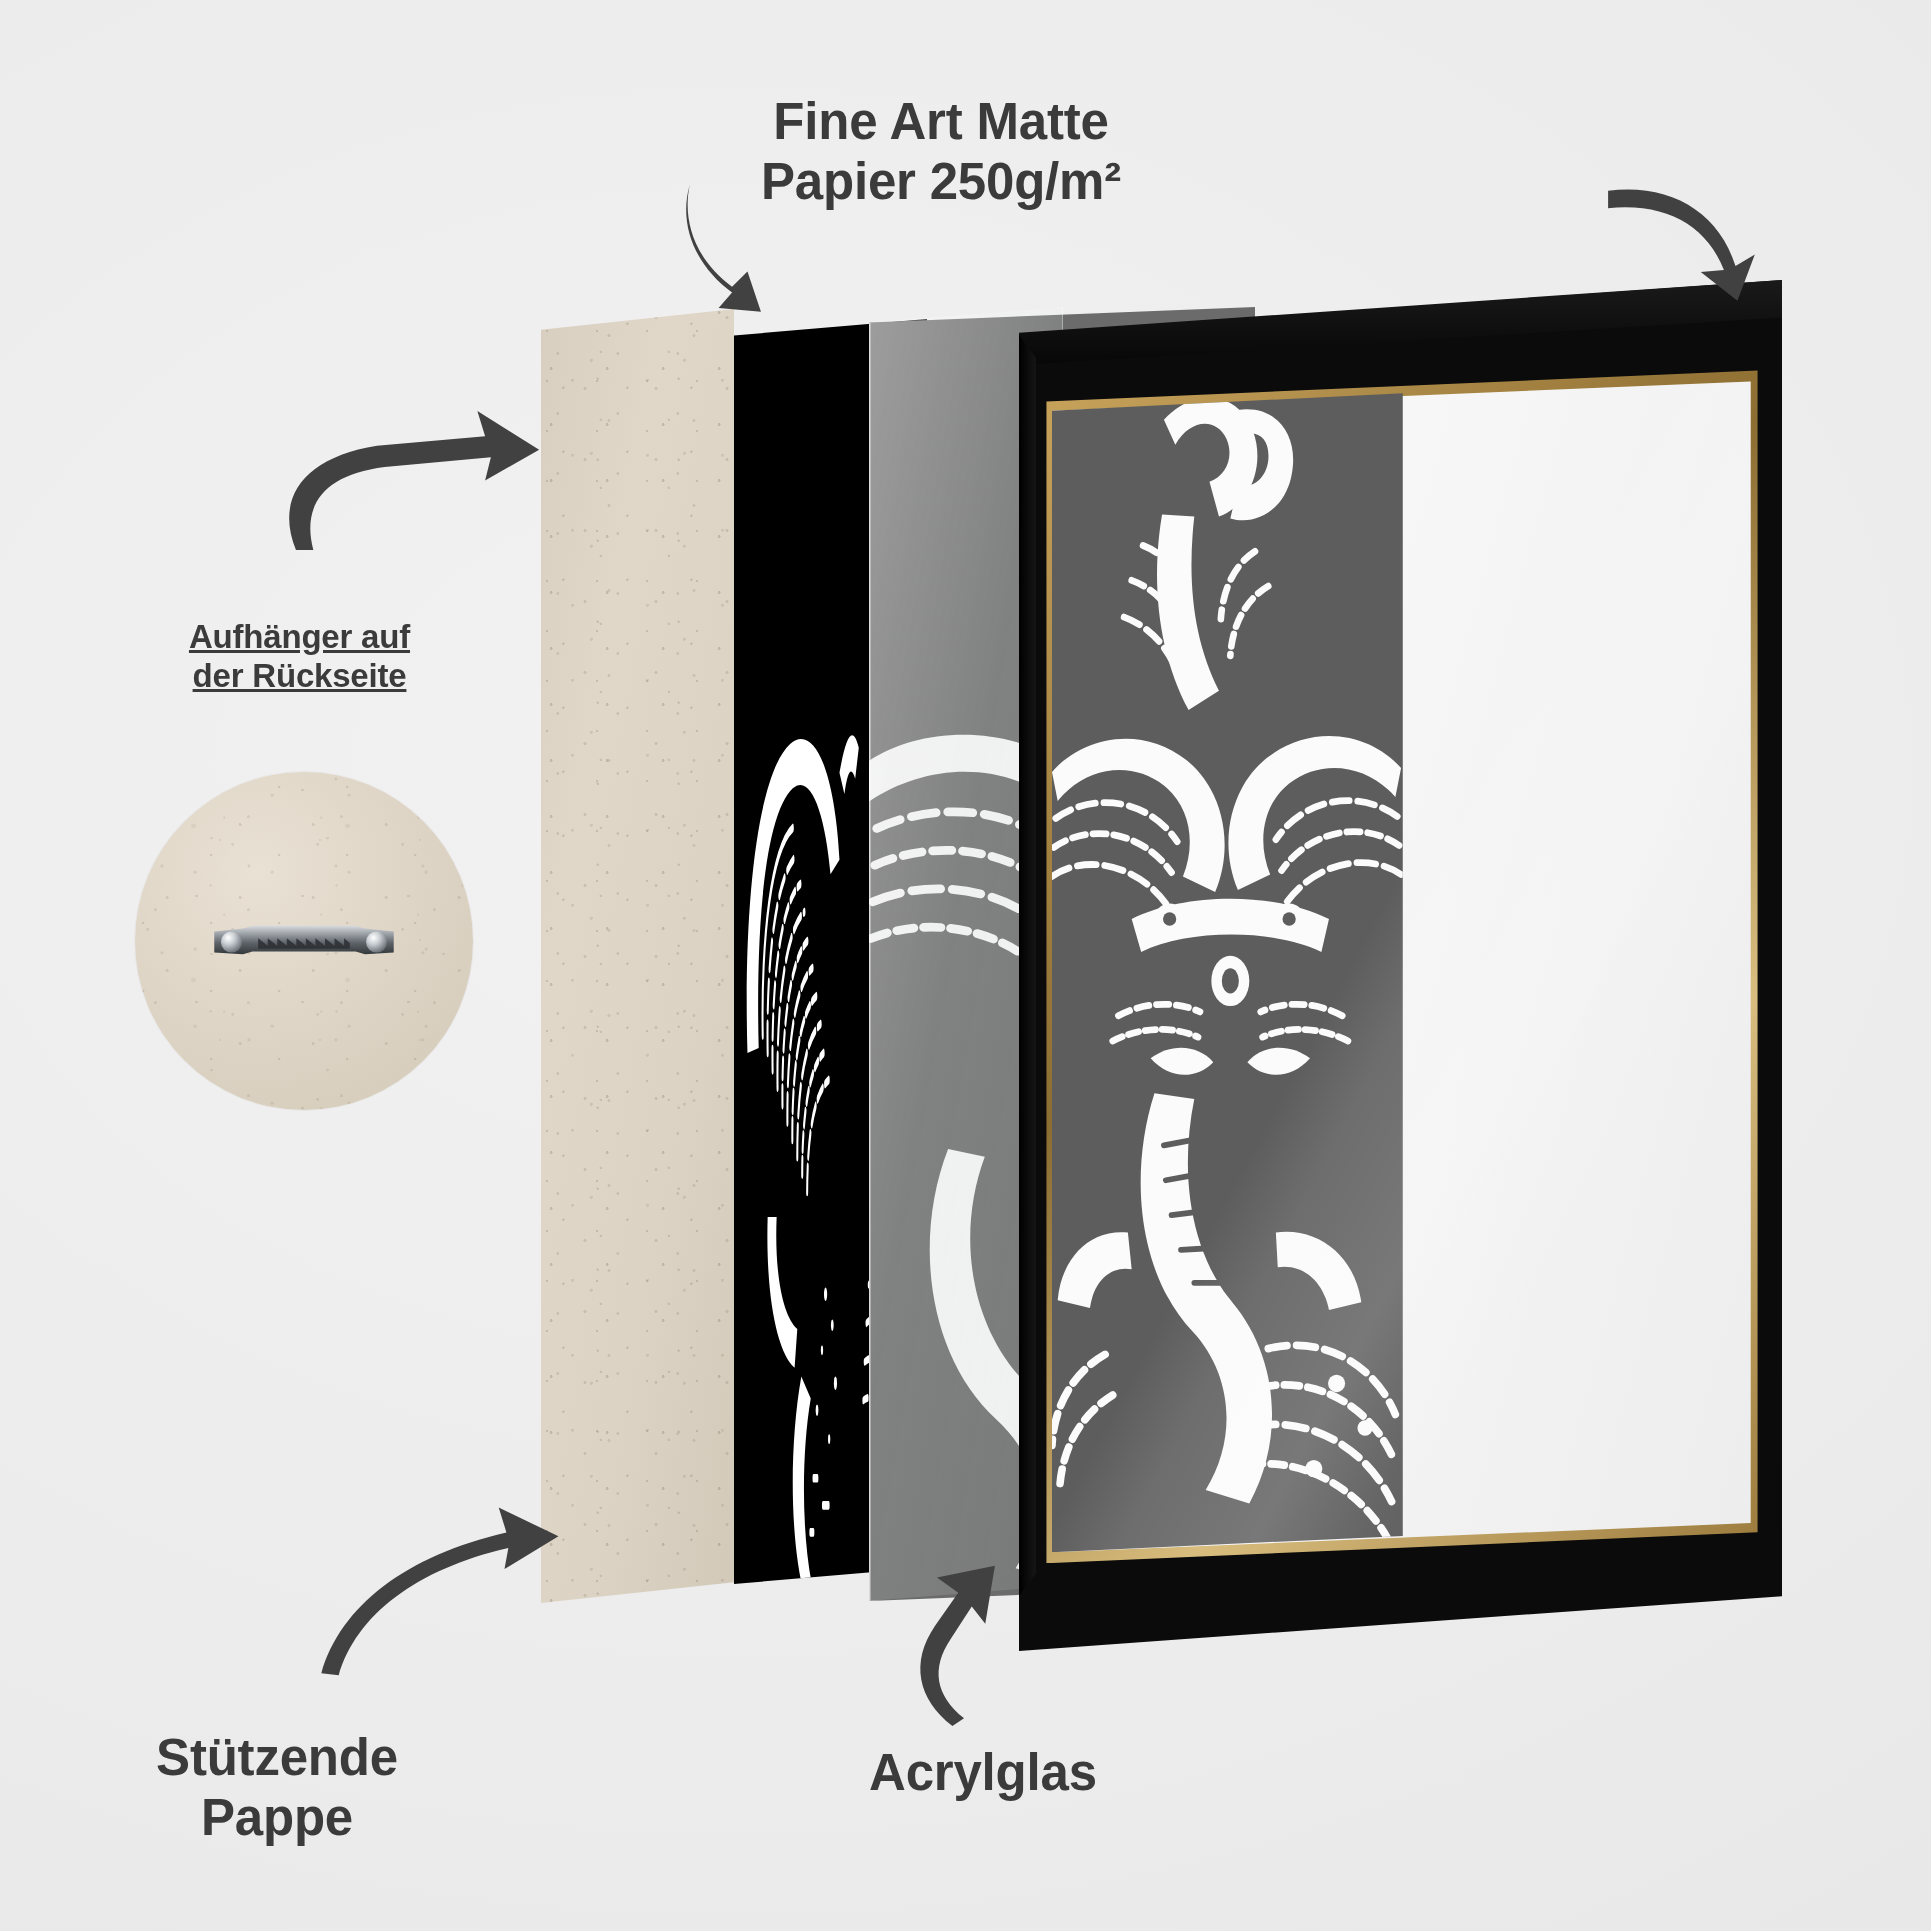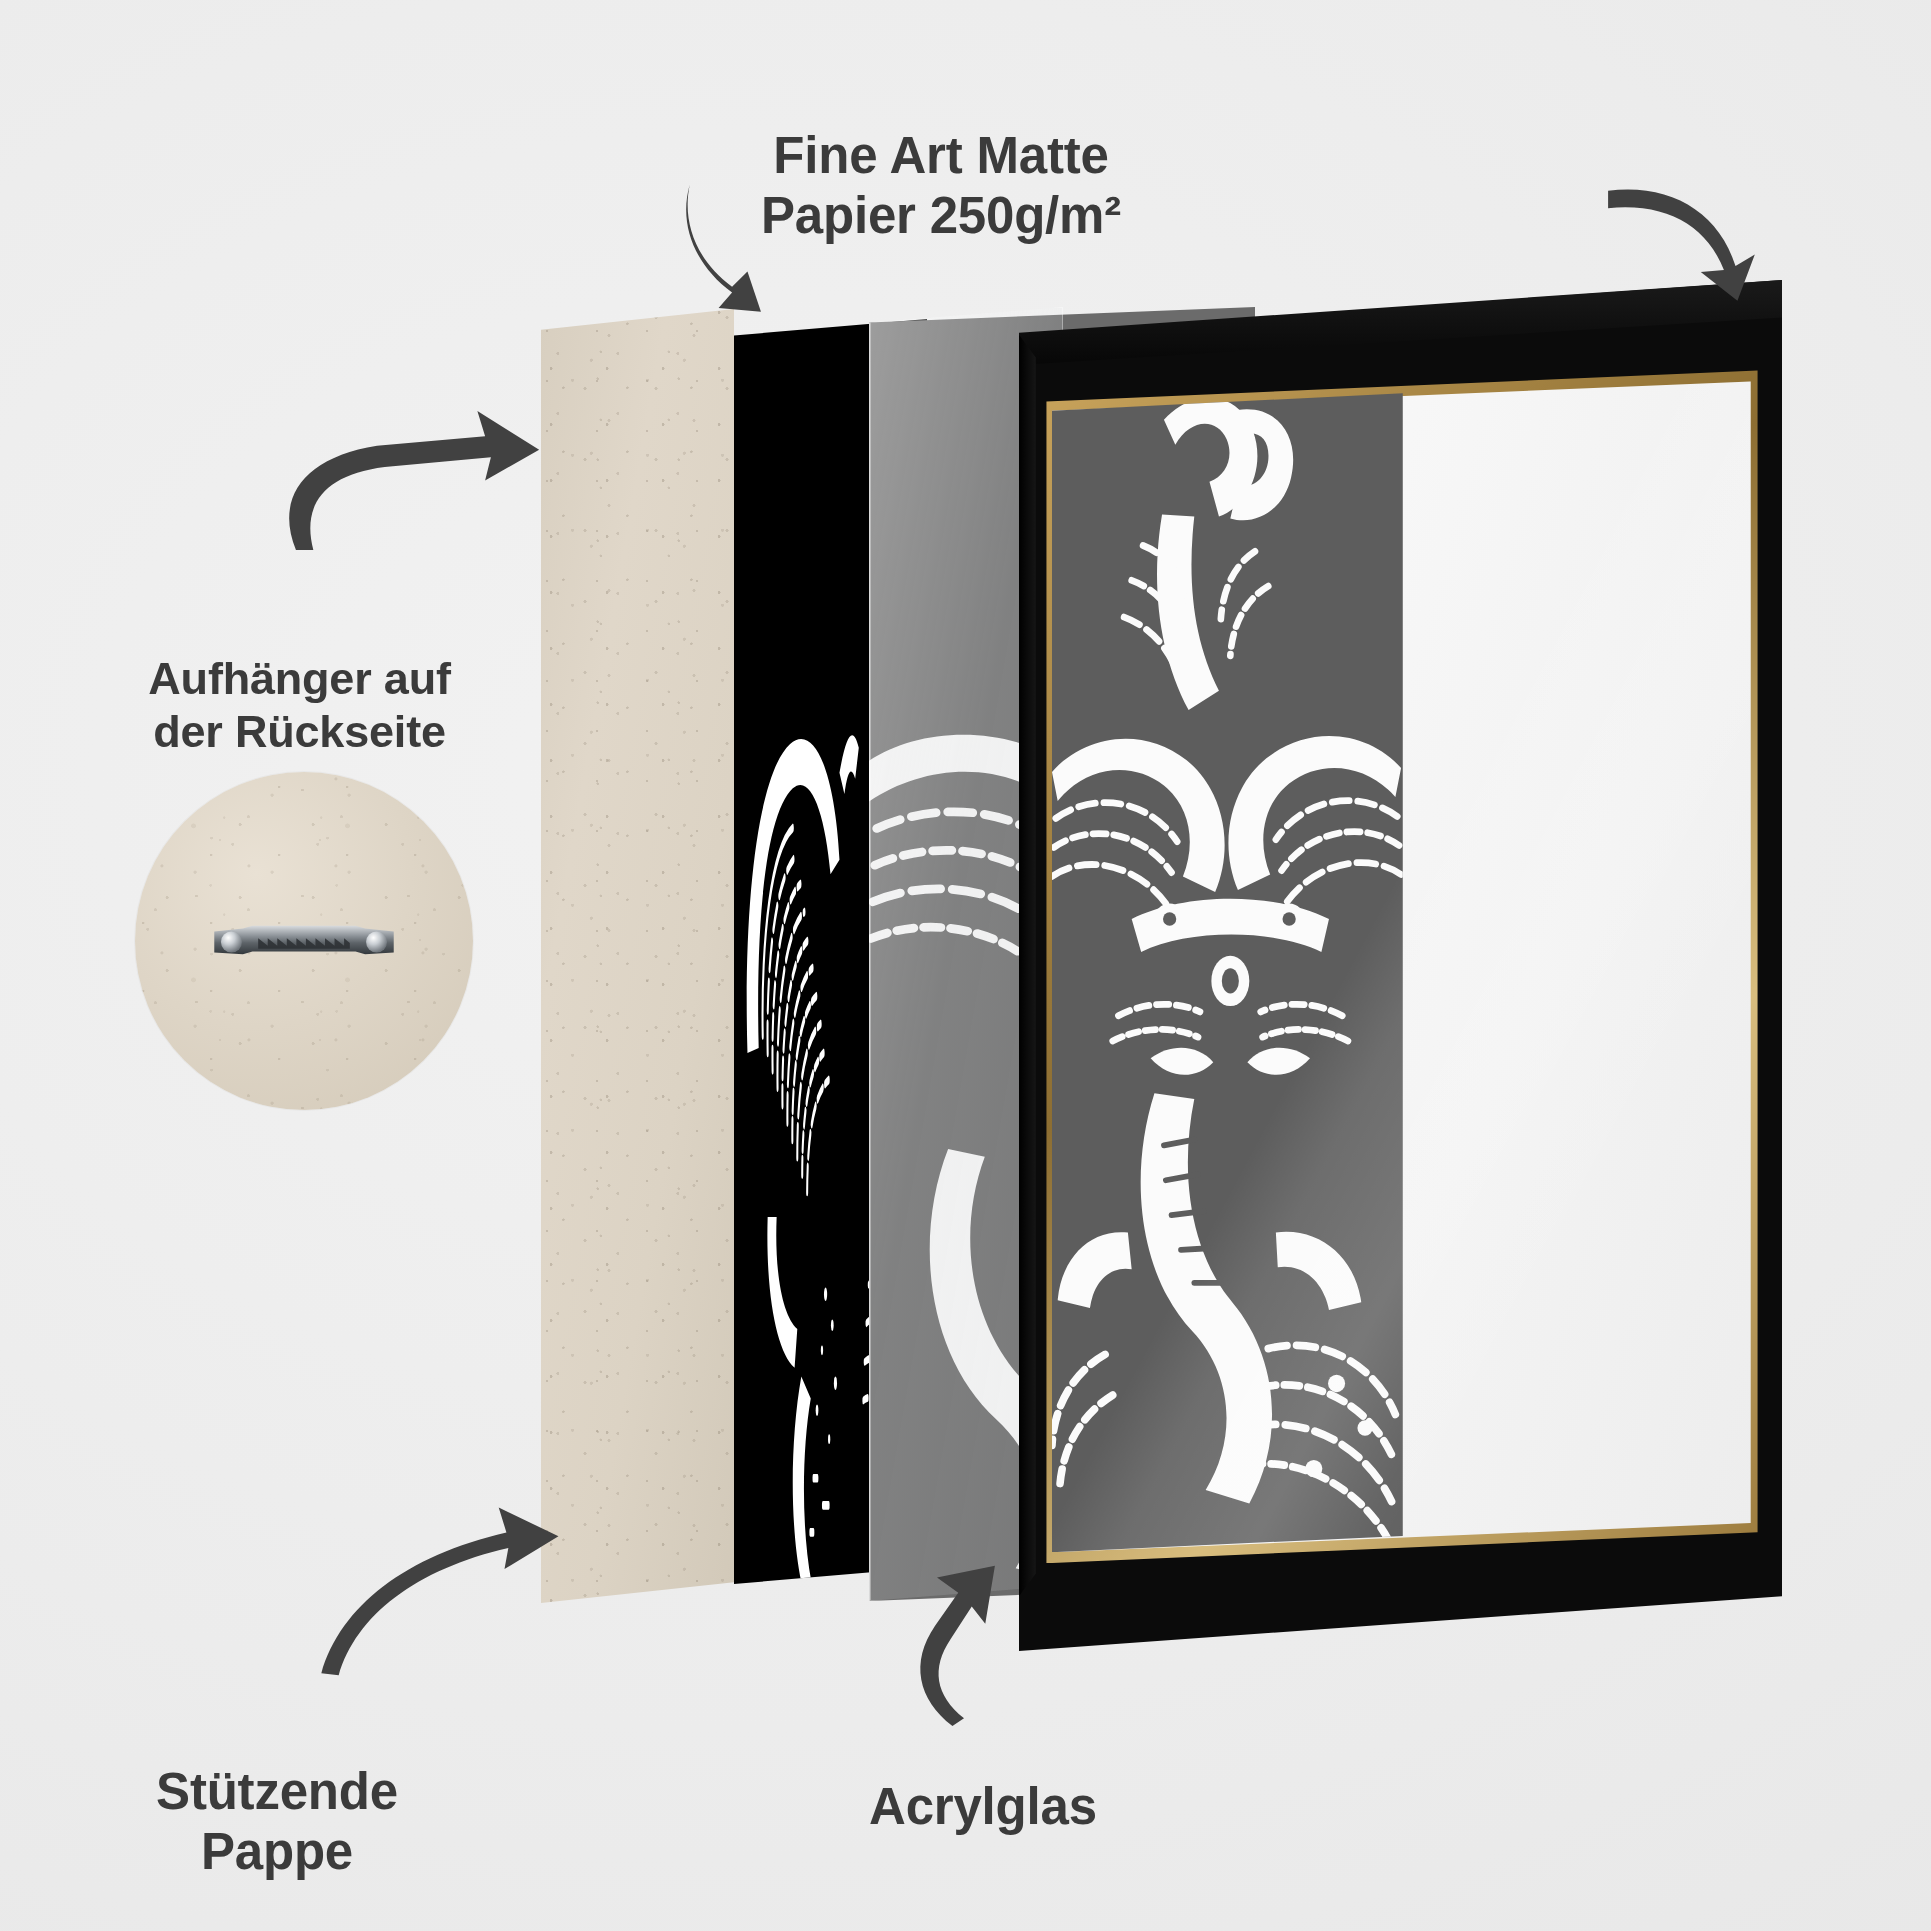--- a/index.html
+++ b/index.html
@@ -18,25 +18,24 @@
   
   .label{
     position:absolute;
     color:#3b3b3b;
     font-weight:700;
     line-height:1.18;
     letter-spacing:-0.2px;
     text-align:center;
     white-space:pre-line;
     user-select:none;
-    margin-top:34px;
   }
   #lbl-paper{ left:719px; top:92px;  width:444px; font-size:51px; }
   #lbl-frame{ left:1246px;top:154px; width:415px; font-size:51px; }
-  #lbl-hanger{left:87px;  top:618px; width:425px; font-size:45px; }
+  #lbl-hanger{left:87px;  top:618px; width:425px; font-size:33px;text-decoration:underline; }
   #lbl-card{  left:84px;  top:1728px;width:386px; font-size:51px; }
   #lbl-acryl{ left:869px; top:1743px;width:328px; font-size:51px; text-align:left;}
 
   
   .arrow{position:absolute;pointer-events:none;}
   .arrow svg{display:block;overflow:visible;}
   .arrow path{fill:#414141;}
 
   
   #hanger-circle{

